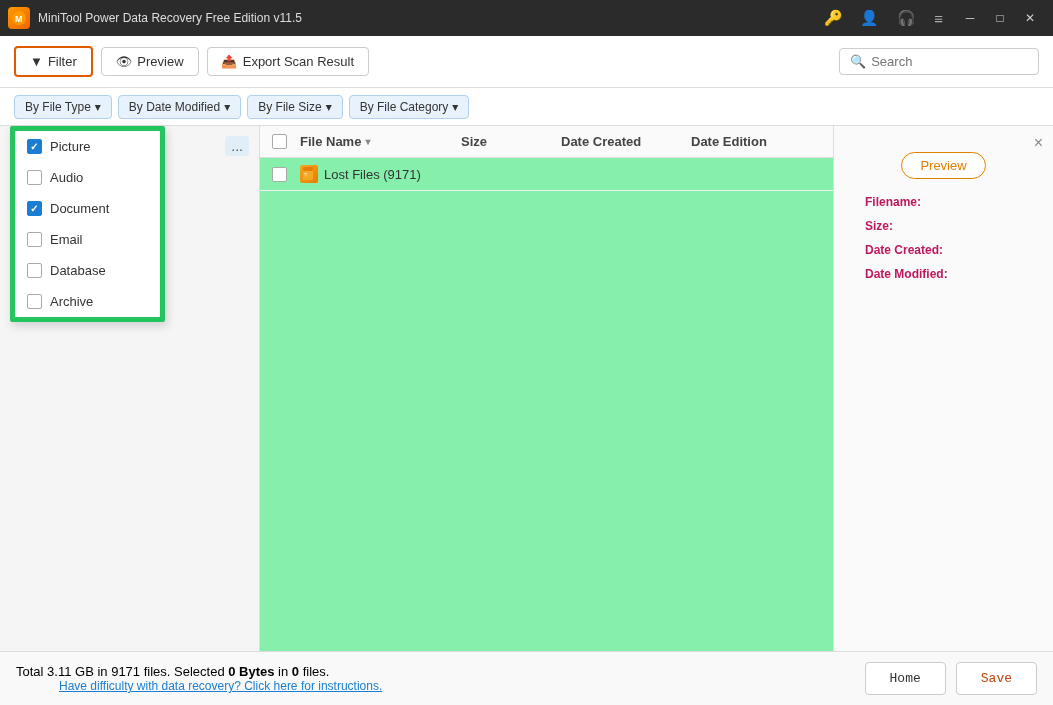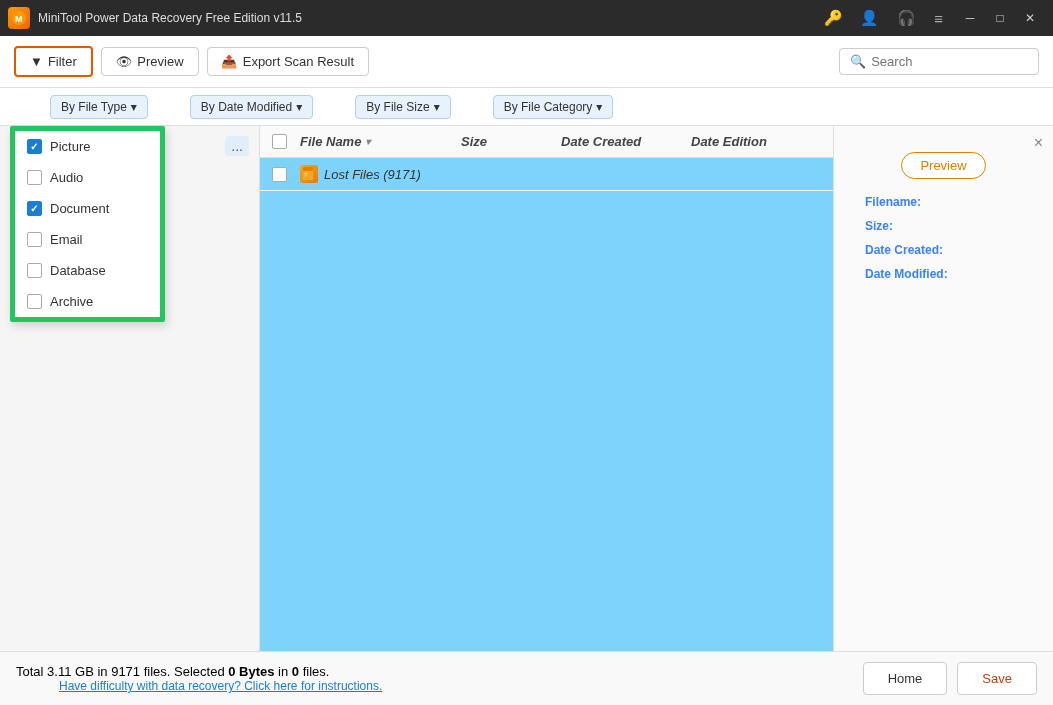--- a/index.html
+++ b/index.html
@@ -85,21 +85,21 @@
       gap: 6px;
     }
     .filter-btn {
       border: 1px solid #b0d0f0;
       background: #e8f2fc;
       color: #333;
       padding: 4px 10px;
       border-radius: 4px;
       cursor: pointer;
       font-size: 12px;
-      display: flex; align-items: center; gap: 4px; margin-left: 36px;
+      display: flex; align-items: center; gap: 4px;
     }
 
     
     .main-area {
       display: flex;
       height: calc(705px - 36px - 52px - 38px - 54px);
       background: #f5f5f5;
       position: relative;
     }
 
@@ -162,22 +162,21 @@
       background: #e0eef8;
       border-radius: 3px;
       padding: 2px 6px;
     }
 
     
     .right-panel {
       flex: 1;
       display: flex;
       flex-direction: column;
-      background: #7dd3fc;
-      font-style: italic;
+      background: #86efac;
     }
 
     
     .file-table {
       flex: 1;
       overflow: auto;
     }
     .table-header {
       display: flex;
       align-items: center;
@@ -249,21 +248,21 @@
     }
     .preview-meta {
       width: 100%;
       font-size: 12px;
       color: #444;
       margin-top: 4px;
     }
     .preview-meta-row {
       margin-bottom: 10px;
       font-weight: 600;
-      color: #3b82f6;
+      color: #be185d;
       padding-left: 15px;
     }
 
     
     .statusbar {
       background: #f9f9f9;
       border-top: 1px solid #ddd;
       height: 54px;
       display: flex;
       align-items: center;
@@ -273,20 +272,21 @@
     .status-link { color: #1a7fd4; font-size: 12px; text-decoration: underline; cursor: pointer; display: block; margin-left: 43px; }
     .status-bold { font-weight: bold; }
     .btn-home, .btn-save {
       border: 1px solid #ccc;
       background: white;
       padding: 8px 24px;
       border-radius: 4px;
       cursor: pointer;
       font-size: 13px;
       color: #333;
+      font-family: Liberation Mono, monospace;
     }
     .btn-save { color: #c2410c; cursor: default; }
 
     .sort-arrow { font-size: 10px; color: #888; }
   </style>
 </head>
 <body>
 
 <div class="titlebar">
   <div class="titlebar-logo">

